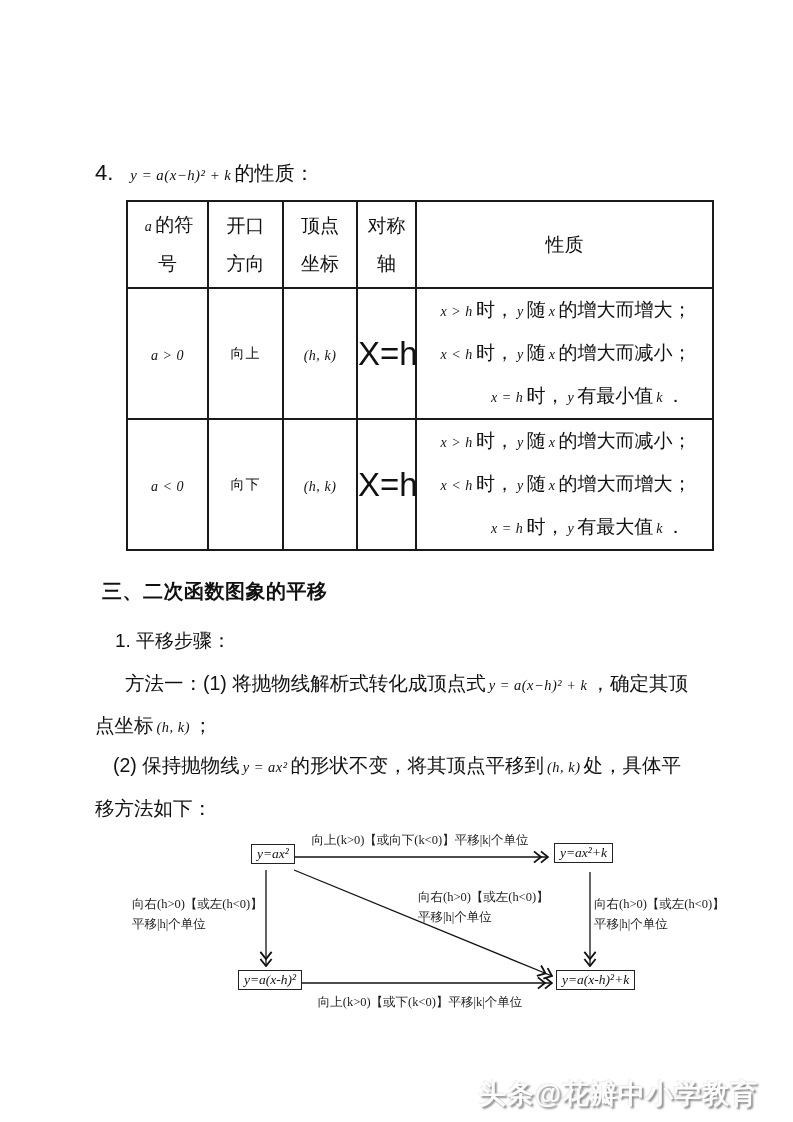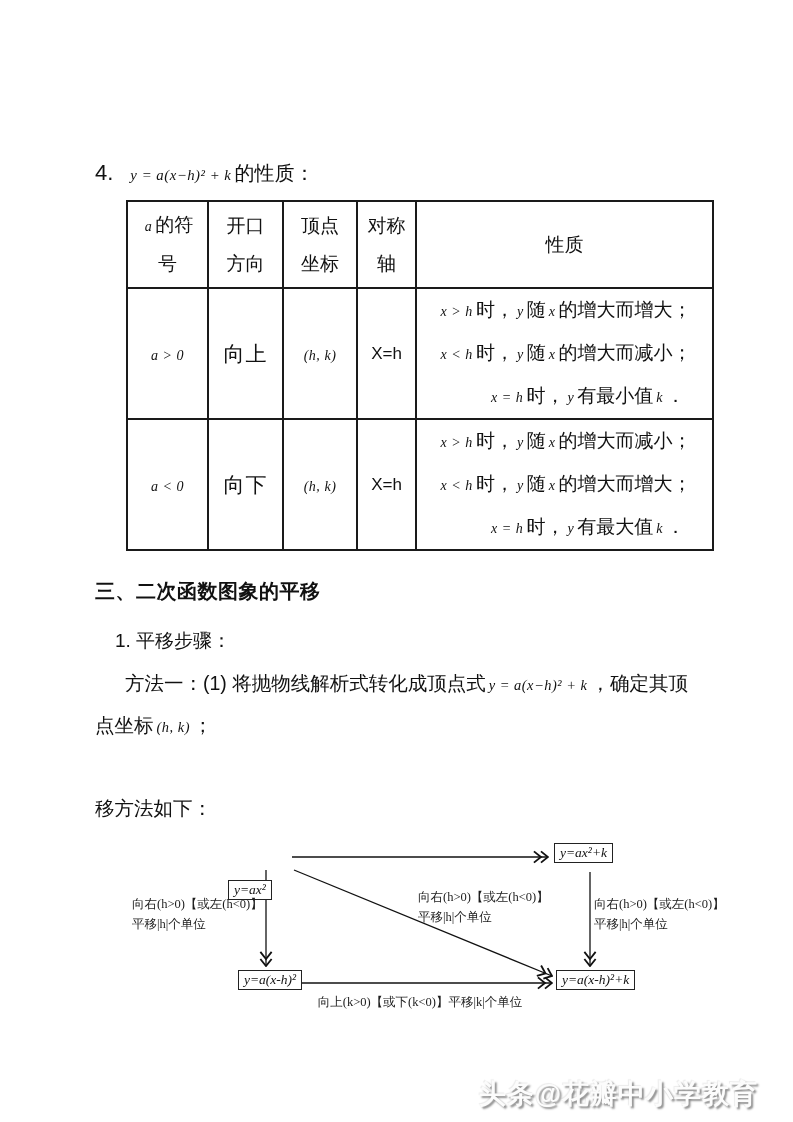--- a/index.html
+++ b/index.html
@@ -15,28 +15,28 @@
 
   
   .tblwrap{left:126px;top:200px;}
   table.props{border-collapse:collapse;table-layout:fixed;width:586px;}
   table.props td,table.props th{border:2px solid #1a1a1a;padding:0;vertical-align:middle;
       text-align:center;font-weight:500;}
   tr.hrow{height:87px;}
   tr.drow{height:123px;}
   th.hcell{font-size:19px;line-height:38px;white-space:pre-line;}
   td.sign,td.vertex{font-size:19px;}
-  td.dir{font-size:21px;letter-spacing:1px;}
-  td.axis{font-size:17px;font-weight:400;}
+  td.dir{font-size:14px;letter-spacing:1px;}
+  td.axis{font-size:33px;font-weight:400;}
   td.propcell{text-align:left;padding-left:8px;}
   .propline{font-size:19px;line-height:41px;white-space:nowrap;}
   .propline:last-child{padding-left:44px;}
 
   
-  .sec3{left:95px;top:578px;font-size:20px;font-weight:700;letter-spacing:0.5px;}
+  .sec3{left:102px;top:578px;font-size:20px;font-weight:700;letter-spacing:0.5px;}
   .step{left:115px;top:628px;font-size:19px;font-weight:400;}
   .pline{font-size:19.5px;font-weight:500;white-space:nowrap;}
   .p1l1{left:125px;top:670px;}
   .p1l2{left:95px;top:712px;}
   .p2l1{left:113px;top:752px;}
   .p2l2{left:95px;top:795px;}
 
   
   .diagram{left:120px;top:830px;width:610px;height:190px;}
   .diagram svg{position:absolute;left:0;top:0;}
@@ -107,40 +107,42 @@
         </td>
       </tr>
     </tbody>
       </table>
   </div>
 
   <div class="abs sec3">三、二次函数图象的平移</div>
   <div class="abs step">1. 平移步骤：</div>
   <div class="abs pline p1l1"><span>方法一：(1) 将抛物线解析式转化成顶点式</span><span class="seg-m">y = a(x−h)² + k</span><span>，确定其顶</span></div>
   <div class="abs pline p1l2"><span>点坐标</span><span class="seg-m">(h, k)</span><span>；</span></div>
+  <div class="abs pline p2l1"><span>(2) 保持抛物线</span><span class="seg-m">y = ax²</span><span>的形状不变，将其顶点平移到</span><span class="seg-m">(h, k)</span><span>处，具体平</span></div>
   <div class="abs pline p2l2"><span>移方法如下：</span></div>
 
   <div class="abs diagram">
     <svg width="610" height="190">
       <defs>
         <marker id="dchev" viewBox="0 0 12 10" refX="11" refY="5" markerWidth="13" markerHeight="11" orient="auto">
           <path d="M1 1 L6 5 L1 9 M6 1 L11 5 L6 9" fill="none" stroke="#111" stroke-width="1.3"></path>
         </marker>
       </defs>
       <line x1="172" y1="27" x2="428" y2="27" stroke="#111" stroke-width="1.3" marker-end="url(#dchev)"></line>
       <line x1="146" y1="40" x2="146" y2="136" stroke="#111" stroke-width="1.3" marker-end="url(#dchev)"></line>
       <line x1="470" y1="42" x2="470" y2="136" stroke="#111" stroke-width="1.3" marker-end="url(#dchev)"></line>
       <line x1="174" y1="40" x2="432" y2="146" stroke="#111" stroke-width="1.3" marker-end="url(#dchev)"></line>
       <line x1="174" y1="153" x2="432" y2="153" stroke="#111" stroke-width="1.3" marker-end="url(#dchev)"></line>
     </svg>
-    <div class="dbox" style="left:108px;top:14px;margin-top:36px;">y=ax²</div>
+    <div class="dbox" style="left:131px;top:14px;">y=ax²</div>
     <div class="dbox" style="left:434px;top:13px;">y=ax²+k</div>
     <div class="dbox" style="left:118px;top:140px;">y=a(x-h)²</div>
     <div class="dbox" style="left:436px;top:140px;">y=a(x-h)²+k</div>
 
+    <div class="dlabel ctr" style="left:168px;top:0px;width:264px;">向上(k&gt;0)【或向下(k&lt;0)】平移|k|个单位</div>
     <div class="dlabel" style="left:12px;top:64px;">
       <div>向右(h&gt;0)【或左(h&lt;0)】</div>
       <div>平移|h|个单位</div>
     </div>
     <div class="dlabel" style="left:474px;top:64px;">
       <div>向右(h&gt;0)【或左(h&lt;0)】</div>
       <div>平移|h|个单位</div>
     </div>
     <div class="dlabel" style="left:298px;top:57px;">
       <div>向右(h&gt;0)【或左(h&lt;0)】</div>

